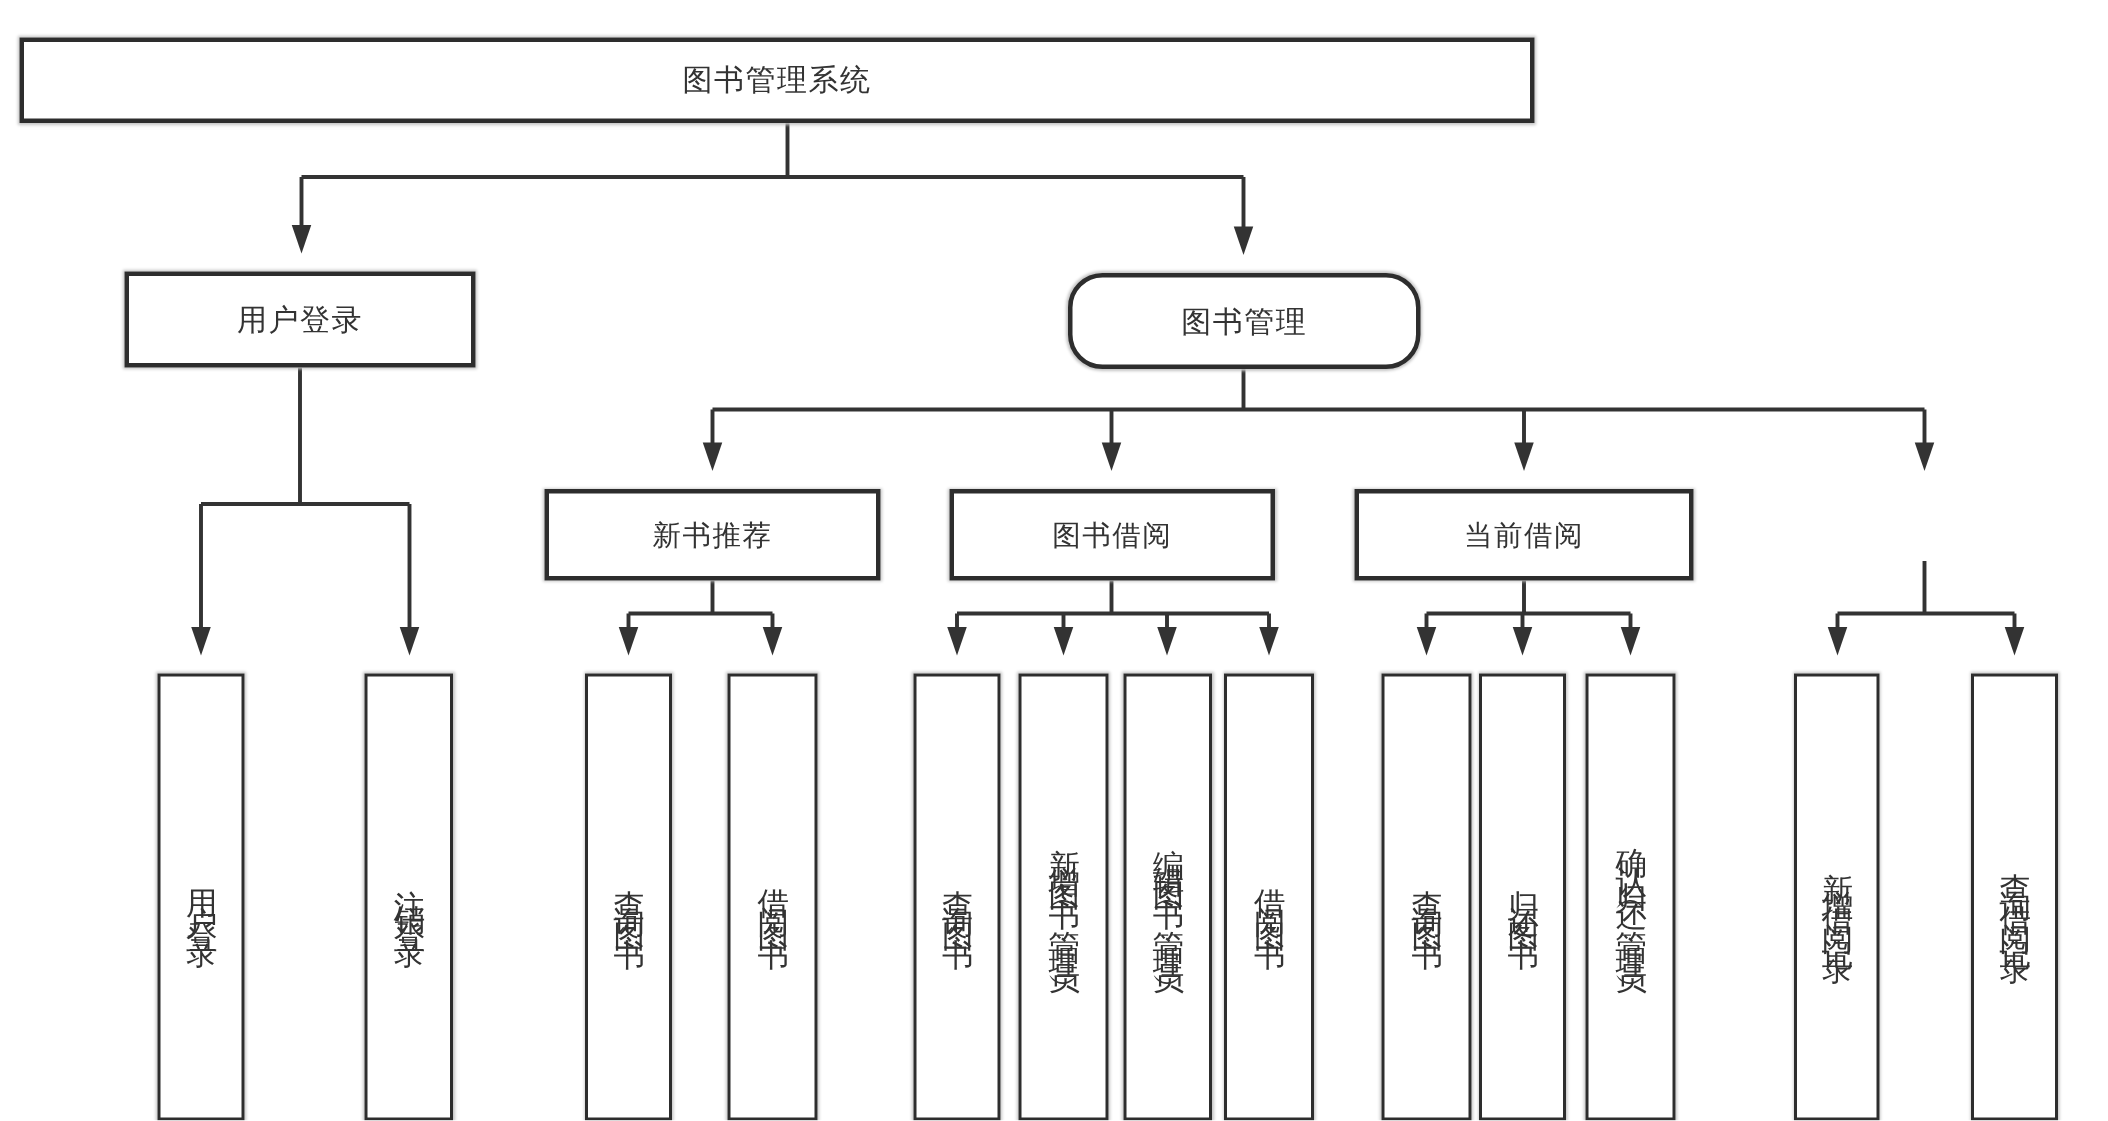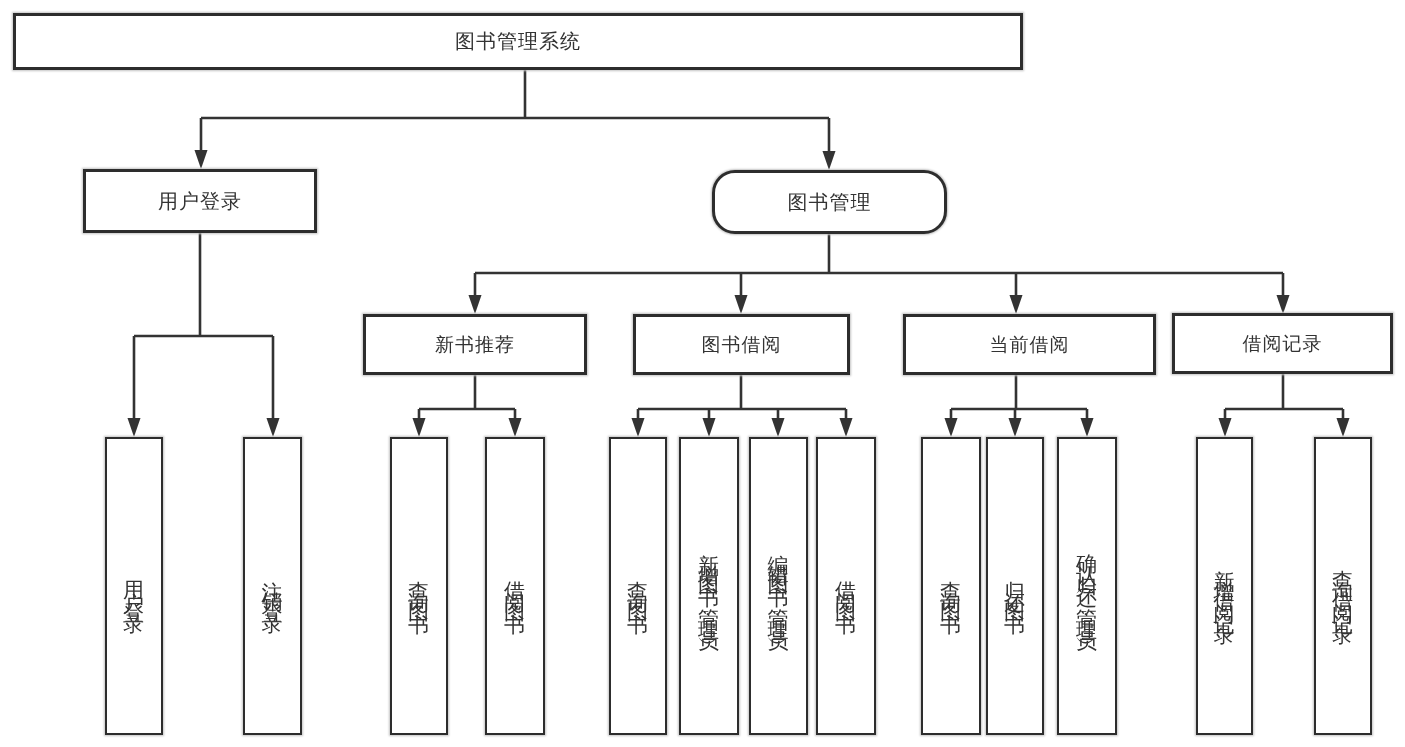--- a/index.html
+++ b/index.html
@@ -21,39 +21,40 @@
     position: absolute;
     box-sizing: border-box;
     background: #ffffff;
     border: 3px solid #2d2d2d;
     box-shadow: 0 0 2px 1px #c4c4c4;
     display: flex;
     align-items: center;
     justify-content: center;
     color: #333333;
     z-index: 2;
+    margin-top: 12px;
   }
   .hlabel { font-size: 20px; letter-spacing: 1px; white-space: nowrap; }
   .l3 .hlabel { font-size: 19px; }
   .col { border-width: 2.5px; top: 437px; height: 298px; }
   .vtext {
     writing-mode: vertical-rl;
     text-orientation: mixed;
     font-size: 21px;
     line-height: 1.1;
     letter-spacing: 11px;
     white-space: nowrap;
   }
   
   #root-box   { left: 13px;  top: 13px;  width: 1010px; height: 57px; }
   #n-user     { left: 83px;  top: 169px; width: 234px;  height: 64px; }
   #n-mgmt     { left: 712px; top: 170px; width: 235px;  height: 64px; border-radius: 23px; }
   #s-newbook  { left: 363px; top: 314px; width: 224px;  height: 61px; }
   #s-borrow   { left: 633px; top: 314px; width: 217px;  height: 61px; }
-  #s-current  { left: 903px; top: 314px; width: 253px;  height: 61px; }
+  #s-current  { left: 903px; top: 314px; width: 226px;  height: 61px; }
   #s-records  { left: 1172px;top: 313px; width: 221px;  height: 61px; }
   
   #c-login       { left: 105px;  width: 58px; }
   #c-logout      { left: 243px;  width: 59px; }
   #c-nb-query    { left: 390px;  width: 58px; }
   #c-nb-borrow   { left: 485px;  width: 60px; }
   #c-bb-query    { left: 609px;  width: 58px; }
   #c-bb-add      { left: 679px;  width: 60px; }
   #c-bb-edit     { left: 749px;  width: 59px; }
   #c-bb-borrow   { left: 816px;  width: 60px; }
@@ -124,23 +125,20 @@
 
   <div class="box l3" id="s-newbook">
     <span class="hlabel">新书推荐</span>
   </div>
   <div class="box l3" id="s-borrow">
     <span class="hlabel">图书借阅</span>
   </div>
   <div class="box l3" id="s-current">
     <span class="hlabel">当前借阅</span>
   </div>
-  <div class="box l3" id="s-records">
-    <span class="hlabel">借阅记录</span>
-  </div>
 
   <div class="box col" id="c-login">
     <span class="vtext">用户登录</span>
   </div>
   <div class="box col" id="c-logout">
     <span class="vtext">注销登录</span>
   </div>
 
   <div class="box col" id="c-nb-query">
     <span class="vtext">查询图书</span>

